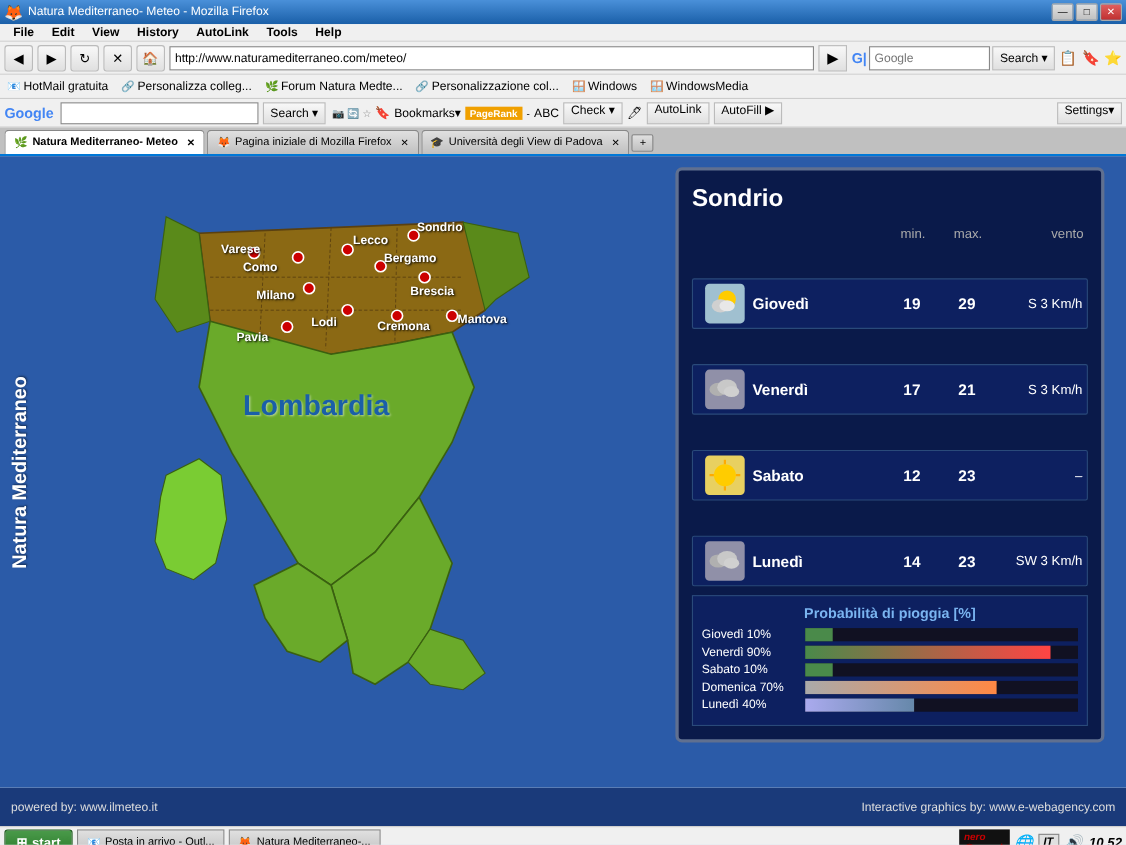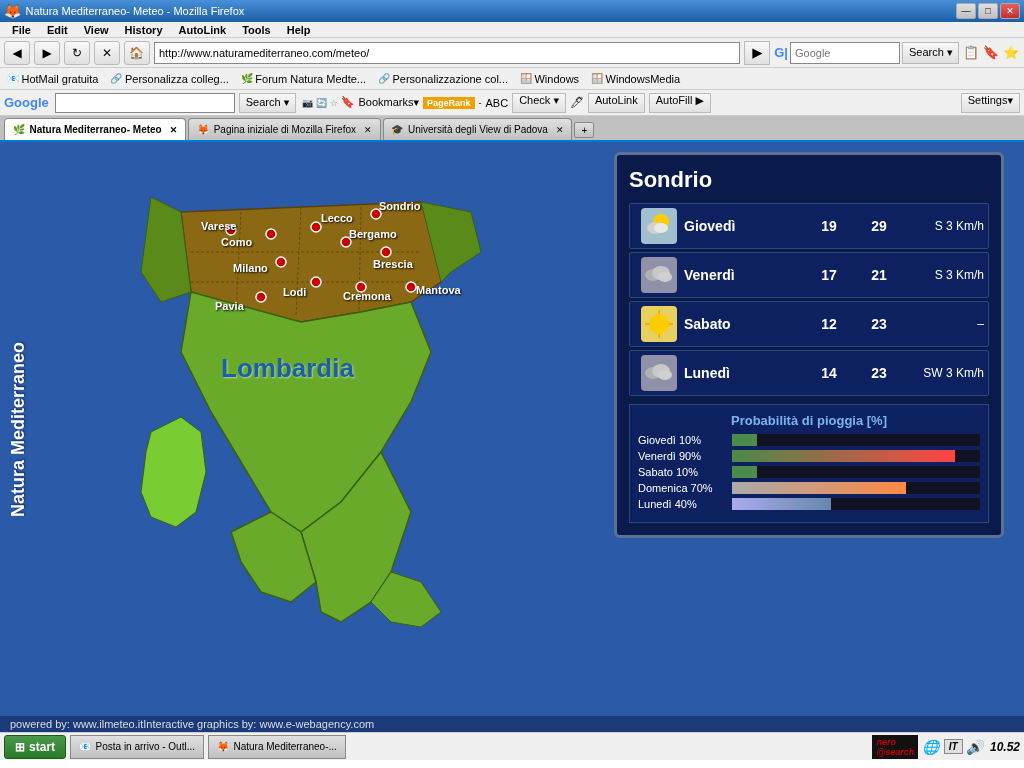--- a/index.html
+++ b/index.html
@@ -226,20 +226,21 @@
     .w-header-row { display: grid; grid-template-columns: 50px 1fr 50px 50px 80px; align-items: center; color: #aaa; font-size: 12px; padding: 2px 4px; }
     .weather-row {
       display: grid;
       grid-template-columns: 50px 1fr 50px 50px 80px;
       align-items: center;
       border: 1px solid #2a4a7a;
       margin-bottom: 3px;
       background: #0d2060;
       padding: 4px;
       border-radius: 2px;
+      margin-top: 32px;
     }
     .weather-row .day { font-size: 14px; font-weight: bold; }
     .weather-row .min-val { font-size: 14px; font-weight: bold; text-align: center; }
     .weather-row .max-val { font-size: 14px; font-weight: bold; text-align: center; }
     .weather-row .wind-val { font-size: 12px; text-align: right; }
     .weather-icon-cell { display: flex; align-items: center; justify-content: center; }
     .weather-icon { width: 36px; height: 36px; border-radius: 4px; display: flex; align-items: center; justify-content: center; font-size: 20px; }
 
     
     #rain-section {
@@ -261,23 +262,24 @@
       margin-bottom: 4px;
       gap: 4px;
     }
     .rain-label { font-size: 11px; color: white; width: 90px; flex-shrink: 0; }
     .rain-bar-container { flex: 1; height: 12px; background: #112; }
     .rain-bar { height: 100%; }
 
     
     #footer {
       background: #1a3a7a;
-      height: 16px;
-      display: flex;
-      align-items: center;
+      height: 35px;
+      display: flex;
+      align-items: center;
+      justify-content: space-between;
       padding: 0 10px;
       color: #ddd;
       font-size: 11px;
     }
 
     
     #statusbar {
       background: #f0f0f0;
       height: 28px;
       display: flex;
@@ -496,20 +498,27 @@
       <text x="94" y="158" fill="white" font-size="11" font-weight="bold" text-anchor="start" style="text-shadow:1px 1px 2px black;">Pavia</text>
       <text x="222" y="148" fill="white" font-size="11" font-weight="bold" text-anchor="start" style="text-shadow:1px 1px 2px black;">Cremona</text>
       <text x="295" y="142" fill="white" font-size="11" font-weight="bold" text-anchor="start" style="text-shadow:1px 1px 2px black;">Mantova</text>
 
       <text x="100" y="225" fill="#1a5fa8" font-size="26" font-weight="bold" style="text-shadow:1px 1px 2px rgba(255,255,255,0.5);">Lombardia</text>
     </svg>
 
     <div id="weather-panel">
       <h2>Sondrio</h2>
 
+      <div class="w-header-row">
+        <span></span>
+        <span></span>
+        <span style="text-align:center;">min.</span>
+        <span style="text-align:center;">max.</span>
+        <span style="text-align:right;">vento</span>
+      </div>
 
       <div class="weather-row">
         <div class="weather-icon-cell">
           <div class="weather-icon" style="background:#a0c0d0;">
             <svg width="32" height="32" viewBox="0 0 32 32">
               <circle cx="18" cy="12" r="8" fill="#ffcc00"></circle>
               <ellipse cx="12" cy="18" rx="8" ry="6" fill="#d0d0d0"></ellipse>
               <ellipse cx="18" cy="18" rx="7" ry="5" fill="#e8e8e8"></ellipse>
             </svg>
           </div>

